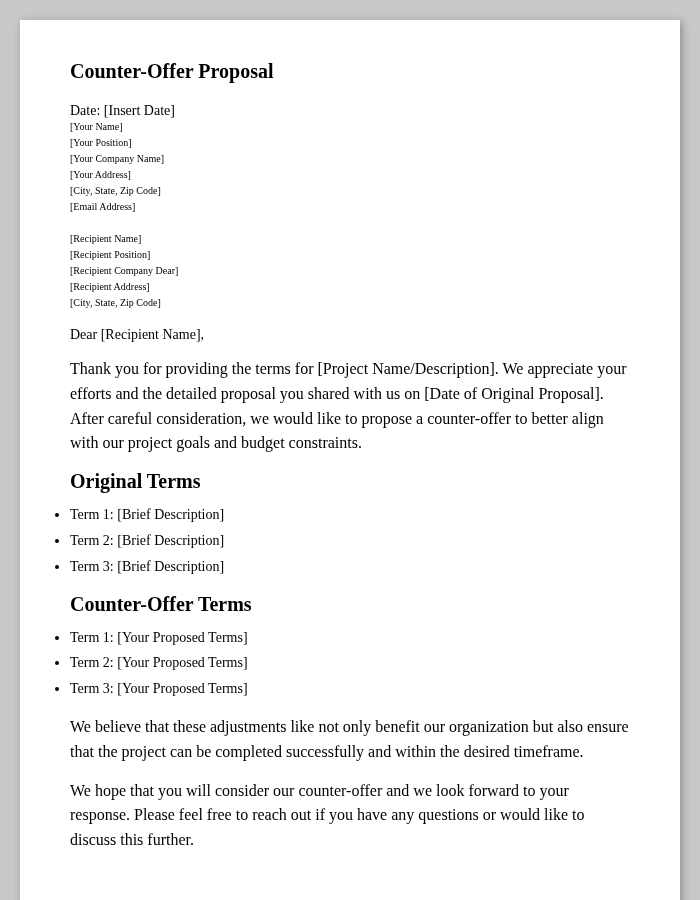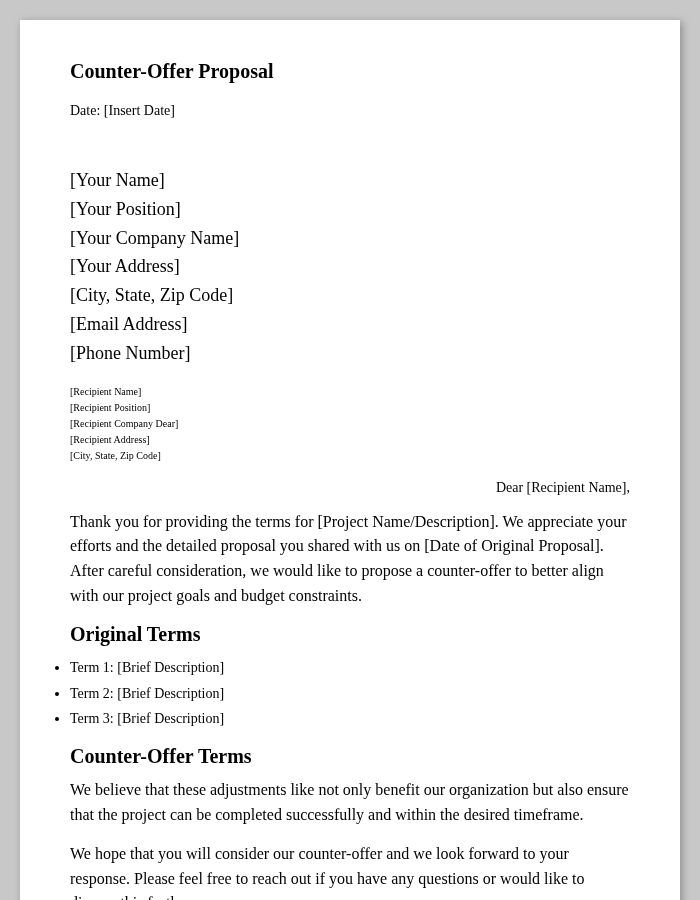--- a/index.html
+++ b/index.html
@@ -32,39 +32,37 @@
       margin-bottom: 20px;
       font-family: 'Times New Roman', Times, serif;
     }
 
     .doc-date {
       font-size: 14px;
       font-family: 'Times New Roman', Times, serif;
     }
 
     .sender-block {
-      font-size: 18px;
+      font-size: 10px;
       line-height: 1.6;
       margin-bottom: 16px;
       font-family: 'Times New Roman', Times, serif;
-      margin-top: 47px;
     }
 
     .recipient-block {
       font-size: 10px;
       line-height: 1.6;
       margin-bottom: 16px;
       font-family: 'Times New Roman', Times, serif;
     }
 
     .salutation {
       font-size: 14px;
       margin-bottom: 14px;
       font-family: 'Times New Roman', Times, serif;
-      text-align: right;
     }
 
     .body-paragraph {
       font-size: 16px;
       line-height: 1.55;
       margin-bottom: 14px;
       font-family: 'Times New Roman', Times, serif;
     }
 
     .section-heading {
@@ -96,21 +94,20 @@
 
   <p class="doc-date">Date: [Insert Date]</p>
 
   <div class="sender-block">
     <div>[Your Name]</div>
     <div>[Your Position]</div>
     <div>[Your Company Name]</div>
     <div>[Your Address]</div>
     <div>[City, State, Zip Code]</div>
     <div>[Email Address]</div>
-    <div>[Phone Number]</div>
   </div>
 
   <div class="recipient-block">
     <div>[Recipient Name]</div>
     <div>[Recipient Position]</div>
     <div>[Recipient Company Dear]</div>
     <div>[Recipient Address]</div>
     <div>[City, State, Zip Code]</div>
   </div>
 
@@ -121,18 +118,23 @@
   <h2 class="section-heading">Original Terms</h2>
 
   <ul class="terms-list">
     <li>Term 1: [Brief Description]</li>
     <li>Term 2: [Brief Description]</li>
     <li>Term 3: [Brief Description]</li>
   </ul>
 
   <h2 class="section-heading">Counter-Offer Terms</h2>
 
+  <ul class="terms-list">
+    <li>Term 1: [Your Proposed Terms]</li>
+    <li>Term 2: [Your Proposed Terms]</li>
+    <li>Term 3: [Your Proposed Terms]</li>
+  </ul>
 
   <p class="body-paragraph">We believe that these adjustments like not only benefit our organization but also ensure that the project can be completed successfully and within the desired timeframe.</p>
 
   <p class="body-paragraph">We hope that you will consider our counter-offer and we look forward to your response. Please feel free to reach out if you have any questions or would like to discuss this further.</p>
 
 </div>
 
 </body></html>

